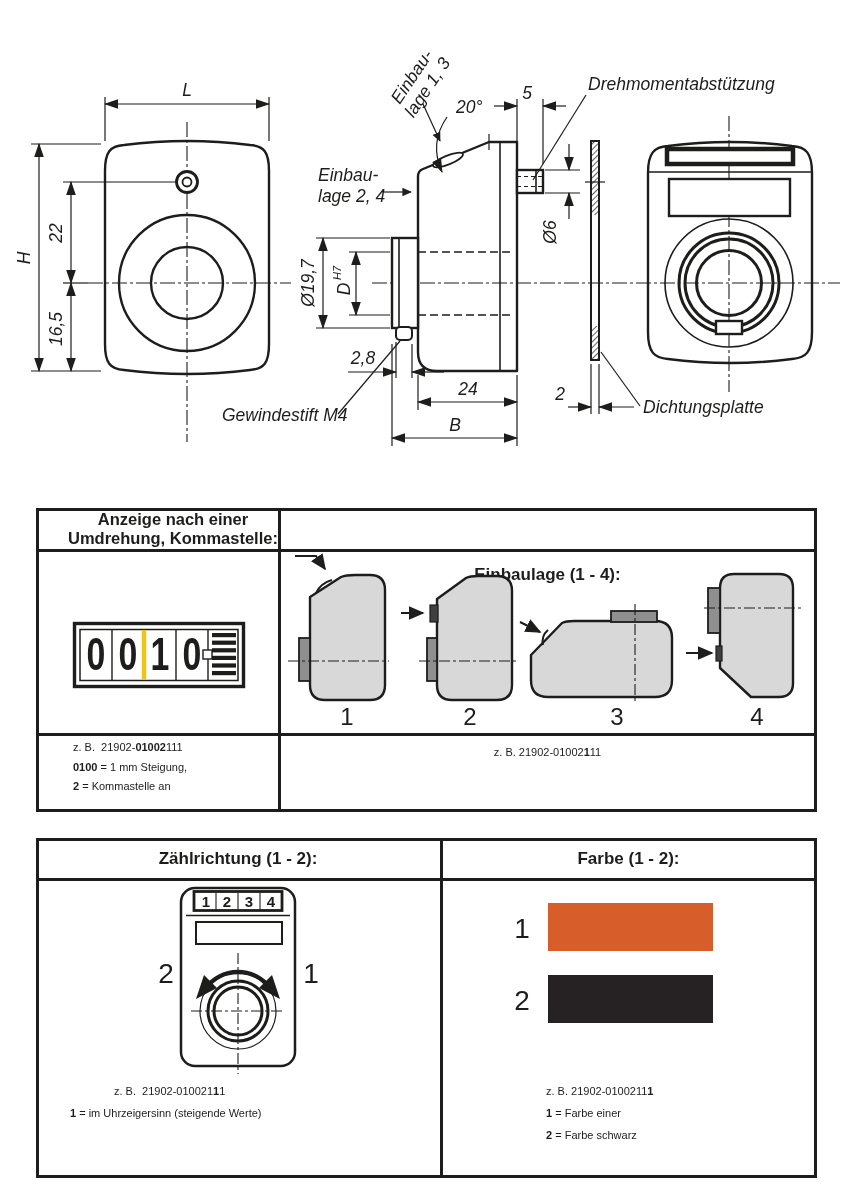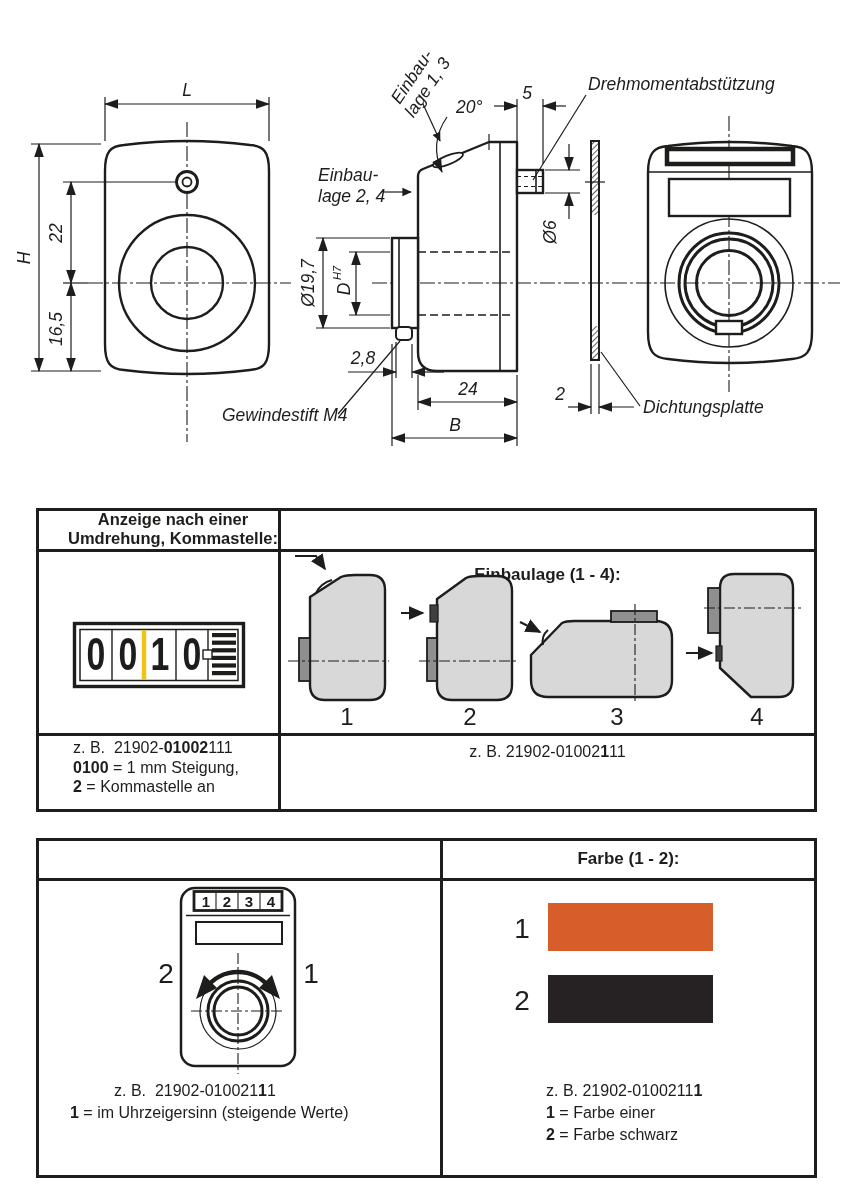--- a/index.html
+++ b/index.html
@@ -3,21 +3,21 @@
 <meta charset="utf-8">
 <style>
   html,body{margin:0;padding:0;background:#ffffff;}
   #stage{position:relative;width:848px;height:1200px;background:#fff;
          font-family:"Liberation Sans",sans-serif;color:#1d1d1b;overflow:hidden;}
   .gfx{position:absolute;left:0;top:0;}
   .tbl{position:absolute;border:3px solid #1d1d1b;box-sizing:border-box;background:#fff;}
   .vline,.hline{position:absolute;background:#1d1d1b;}
   .hdr{position:absolute;display:flex;flex-direction:column;align-items:center;justify-content:center;
        text-align:center;font-weight:bold;font-size:17px;line-height:19px;}
-  .ftr{position:absolute;font-size:16px;line-height:20px;}
+  .ftr{position:absolute;font-size:11px;line-height:20px;}
   .ftr .line{white-space:pre;}
   .ftr b{font-weight:bold;}
   .ftr.centered{text-align:center;}
   
   .ol{fill:none;stroke:#1d1d1b;stroke-width:2.4;stroke-linejoin:round;stroke-linecap:round;}
   .thin{fill:none;stroke:#1d1d1b;stroke-width:1.6;}
   .dim{fill:none;stroke:#1d1d1b;stroke-width:1.2;}
   .cl{fill:none;stroke:#1d1d1b;stroke-width:1.1;stroke-dasharray:15 3 3 3;}
   .cl2{fill:none;stroke:#1d1d1b;stroke-width:1.1;stroke-dasharray:11 3 3 3;}
   .hid{fill:none;stroke:#1d1d1b;stroke-width:1.3;stroke-dasharray:8 4;}
@@ -55,20 +55,23 @@
       <div class="line"><b>2</b><span> = Kommastelle an</span></div>
     </div>
   <div class="ftr centered" style="left:278px;top:742px;width:539px;">
       <div class="line"><span>z. B. 21902-01002</span><b>1</b><span>11</span></div>
     </div>
 
   <div class="tbl" style="left:36px;top:838px;width:781px;height:340px;">
     <div class="vline" style="left:401px;top:0;bottom:0;width:2.5px;"></div>
     <div class="hline" style="left:0;right:0;top:37px;height:2.5px;"></div>
   </div>
+  <div class="hdr" style="left:36px;top:838px;width:404px;height:40px;">
+    <div>Zählrichtung (1 - 2):</div>
+  </div>
   <div class="hdr" style="left:440px;top:838px;width:377px;height:40px;align-items:center;">
     <div>Farbe (1 - 2):</div>
   </div>
   <div class="ftr" style="left:36px;top:1080px;width:404px;padding-left:34px;line-height:22px;">
       <div class="line" style="padding-left: 44px;"><span>z. B.  21902-010021</span><b>1</b><span>1</span></div>
       <div class="line"><b>1</b><span> = im Uhrzeigersinn (steigende Werte)</span></div>
     </div>
   <div class="ftr" style="left:440px;top:1080px;width:377px;padding-left:106px;line-height:22px;">
       <div class="line"><span>z. B. 21902-0100211</span><b>1</b></div>
       <div class="line"><b>1</b><span> = Farbe einer</span></div>

